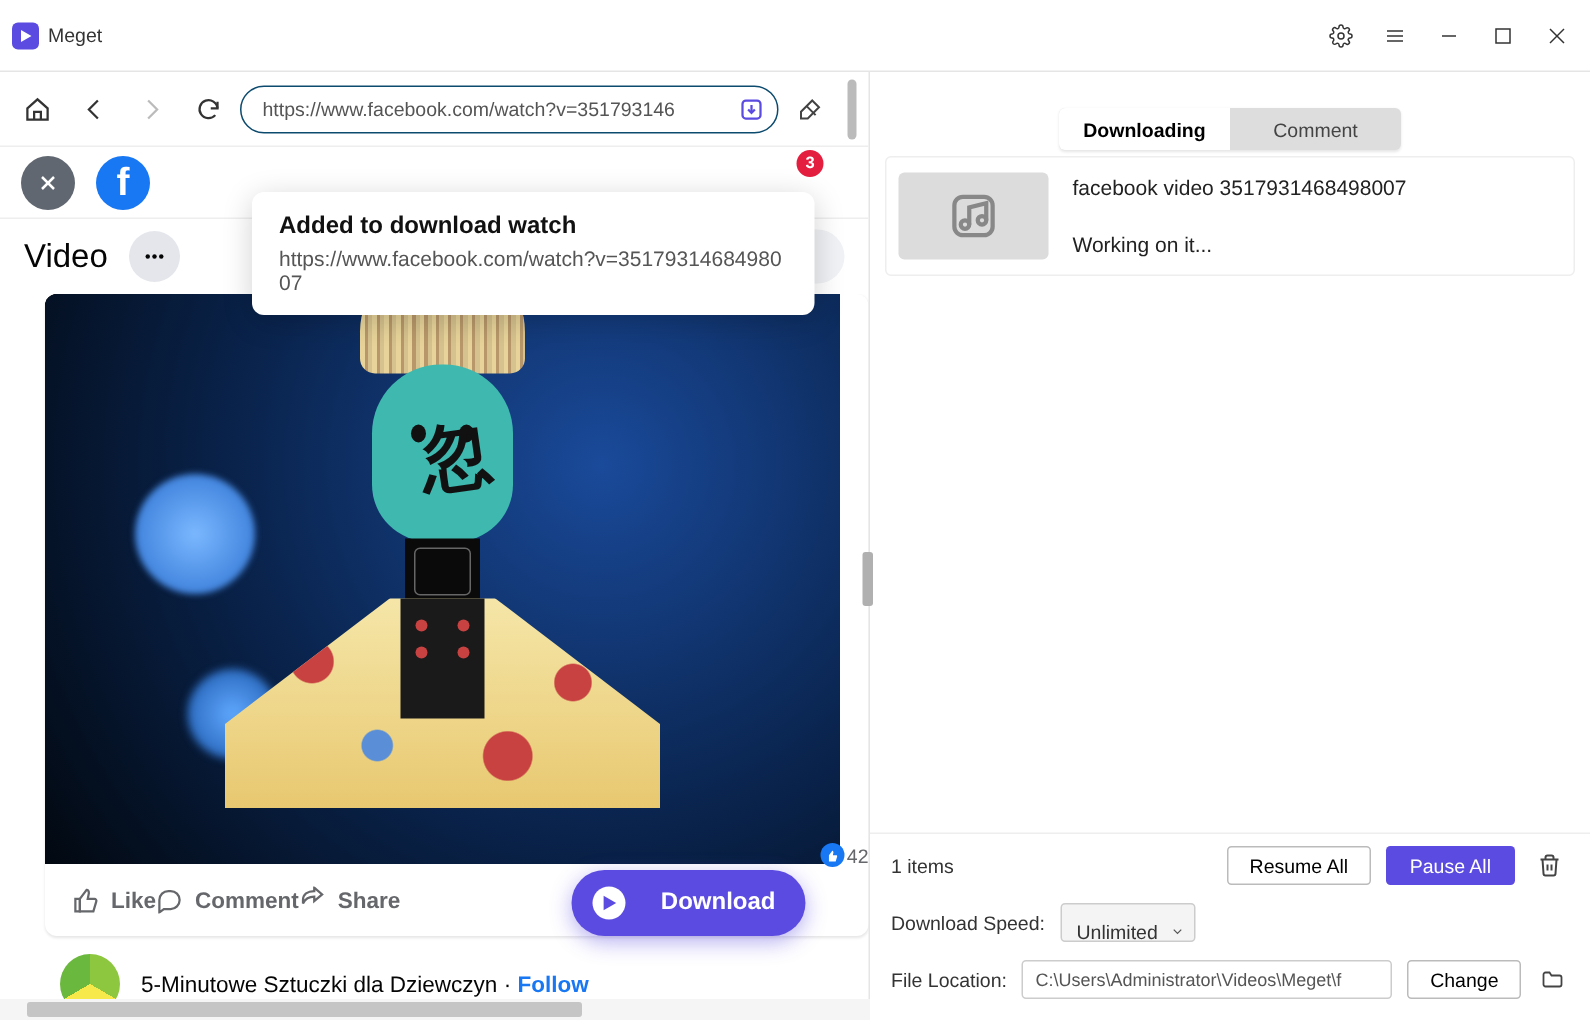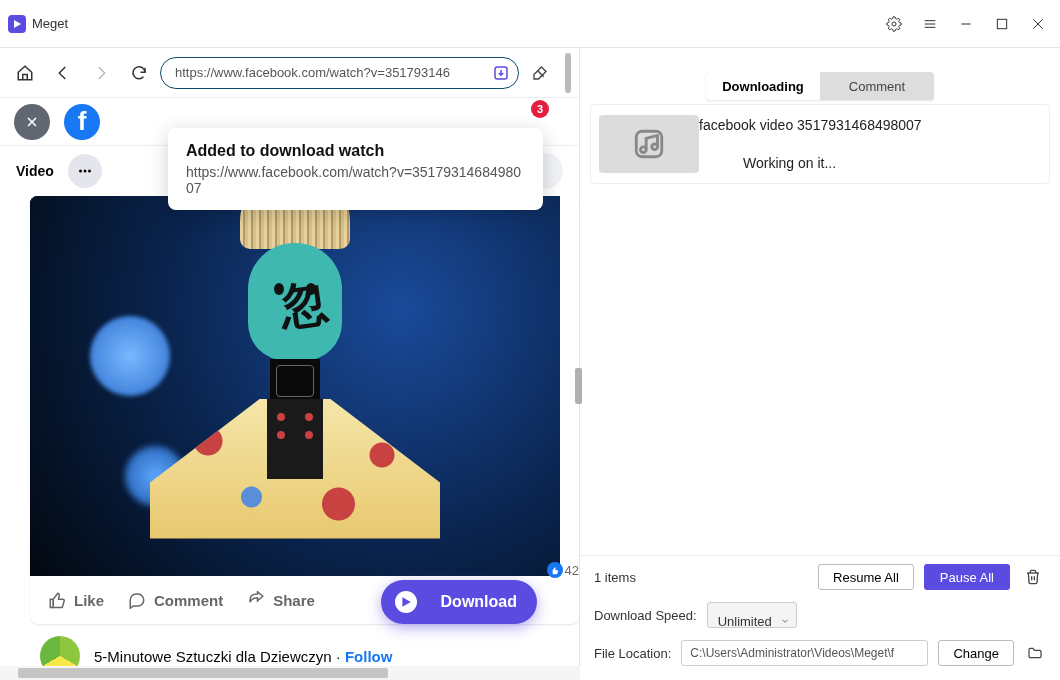--- a/index.html
+++ b/index.html
@@ -40,21 +40,21 @@
 .badge-cluster { position: absolute; right: 30px; top: 2px; }
 .notif-badge { width: 18px; height: 18px; border-radius: 50%; background: #e41e3f; color: #fff; font-size: 11px; font-weight: 700; display: flex; align-items: center; justify-content: center; }
 
 
 .toast { position: absolute; top: 80px; left: 168px; right: 36px; background: #fff; border-radius: 8px; box-shadow: 0 4px 20px rgba(0,0,0,0.18); padding: 14px 18px; z-index: 20; }
 .toast-title { font-size: 16px; font-weight: 700; color: #111; margin-bottom: 4px; }
 .toast-url { font-size: 14px; color: #555; word-break: break-all; }
 
 
 .video-section { height: 50px; display: flex; align-items: center; padding: 0 16px; gap: 14px; }
-.video-label { font-size: 14px; font-weight: 700; color: #050505; }
+.video-label { font-size: 22px; font-weight: 400; color: #050505; }
 .dots-btn { width: 34px; height: 34px; border-radius: 50%; background: #e4e6eb; display: flex; align-items: center; justify-content: center; }
 .dots-btn svg { width: 18px; height: 18px; fill: #050505; }
 .search-box { flex: 1; height: 36px; background: #f0f2f5; border-radius: 18px; display: flex; align-items: center; gap: 10px; padding: 0 14px; color: #65676b; font-size: 15px; margin-left: 70px; }
 .search-box svg { width: 16px; height: 16px; stroke: #65676b; stroke-width: 2; fill: none; }
 
 
 .video-wrap { flex: 1; display: flex; flex-direction: column; overflow: hidden; }
 .video-card { margin: 0 0 0 30px; background: #fff; border-radius: 8px; overflow: hidden; box-shadow: 0 1px 2px rgba(0,0,0,.1); }
 .video-frame { width: 530px; height: 380px; background: #000; position: relative; overflow: hidden; }
 .stage { position: absolute; inset: 0; background: radial-gradient(circle at 70% 30%, #1a4a9a 0%, #0a2550 50%, #020810 100%); }
@@ -72,21 +72,21 @@
 .robe::after{content:"";position:absolute;inset:0;background:
  radial-gradient(circle at 20% 30%, #c84242 0 14px, transparent 15px),
  radial-gradient(circle at 80% 40%, #c84242 0 12px, transparent 13px),
  radial-gradient(circle at 35% 70%, #5a8fd8 0 10px, transparent 11px),
  radial-gradient(circle at 65% 75%, #c84242 0 16px, transparent 17px);}
 .chest { position:absolute; left:50%; top:0; transform:translateX(-50%); width:56px; height:80px; background:#1a1a1a;}
 .chest::before{content:"";position:absolute;left:10px;top:14px;width:8px;height:8px;border-radius:50%;background:#c84242;box-shadow: 28px 0 #c84242, 0 18px #c84242, 28px 18px #c84242;}
 .black-side { position:absolute; left:0; top:0; width:170px; height:380px; background:#000; }
 
 
-.action-bar { height: 48px; display: flex; align-items: center; padding: 0 18px; gap: 24px; position: relative; }
+.action-bar { height: 48px; display: flex; align-items: center; padding: 0 18px; position: relative; }
 .action { display: flex; align-items: center; gap: 8px; color: #65676b; font-size: 15px; font-weight: 600; }
 .action svg { width: 18px; height: 18px; stroke: #65676b; stroke-width: 2; fill: none; }
 .like-count { position:absolute; right:0; top:-14px; display:flex; align-items:center; gap:2px; font-size:13px; color:#65676b;}
 .like-count .ico{width:16px;height:16px;border-radius:50%;background:#1877f2;display:flex;align-items:center;justify-content:center;}
 .like-count .ico svg{width:9px;height:9px;fill:#fff;stroke:none;}
 
 
 .dl-fab { position: absolute; right: 42px; bottom: 56px; height: 44px; padding: 0 20px 0 14px; background: #5b4be0; color: #fff; border-radius: 22px; display: flex; align-items: center; gap: 24px; font-size: 16px; font-weight: 600; box-shadow: 0 4px 14px rgba(91,75,224,.45); z-index:15;}
 .dl-fab .ico{width:22px;height:22px;border-radius:50%;background:#fff;display:flex;align-items:center;justify-content:center;}
 .dl-fab .ico svg{width:12px;height:12px;fill:#5b4be0;}
@@ -105,26 +105,26 @@
 .vscroll-ind{position:absolute; right:-3px; top:320px; width:7px; height:36px; background:#b0b0b0; border-radius:2px;}
 
 
 .dl-pane { flex: 1; display: flex; flex-direction: column; }
 .dl-tabs { height: 50px; display: flex; align-items: center; justify-content: center; }
 .tab-group { display: flex; background: #ddd; border-radius: 4px; overflow: hidden; box-shadow: 0 1px 2px rgba(0,0,0,.1); margin-top: 26px;}
 .tab { width: 114px; height: 28px; display: flex; align-items: center; justify-content: center; font-size: 13px; color: #444; cursor:pointer;}
 .tab.active { background: #fff; font-weight: 600; color: #000; }
 
 .dl-list { flex: 1; padding: 6px 10px; overflow:auto;}
-.dl-item { display: flex; padding: 10px 8px; border: 1px solid #eee; border-radius: 4px; }
+.dl-item { display: flex; gap: 16px; padding: 10px 8px; border: 1px solid #eee; border-radius: 4px; }
 .dl-thumb { width: 100px; height: 58px; background: #dcdcdc; border-radius: 4px; display:flex; align-items:center; justify-content:center;}
 .dl-thumb svg{width:34px;height:34px;stroke:#888;stroke-width:2;fill:none;}
 .dl-info { flex:1; display:flex; flex-direction:column; justify-content:space-between; padding:2px 0;}
 .dl-title { font-size: 14px; color: #222;}
-.dl-status { font-size: 14px; color: #222; margin-left: 44px;}
+.dl-status { font-size: 14px; color: #222;}
 
 
 .dl-bottom { border-top: 1px solid #eee; padding: 8px 14px 14px; display:flex; flex-direction:column; gap:12px;}
 .dl-row1 { display:flex; align-items:center; gap:10px;}
 .items-count{font-size:13px;color:#333;flex:1;}
 .btn-outline{height:26px;padding:0 14px;border:1px solid #bbb;border-radius:3px;font-size:13px;background:#fff;cursor:pointer;display:flex;align-items:center;}
 .btn-primary{height:26px;padding:0 16px;border-radius:3px;font-size:13px;background:#5b4be0;color:#fff;border:none;cursor:pointer;display:flex;align-items:center;}
 .trash-btn{width:26px;height:26px;display:flex;align-items:center;justify-content:center;}
 .trash-btn svg{width:16px;height:16px;stroke:#444;stroke-width:2;fill:none;}
 

